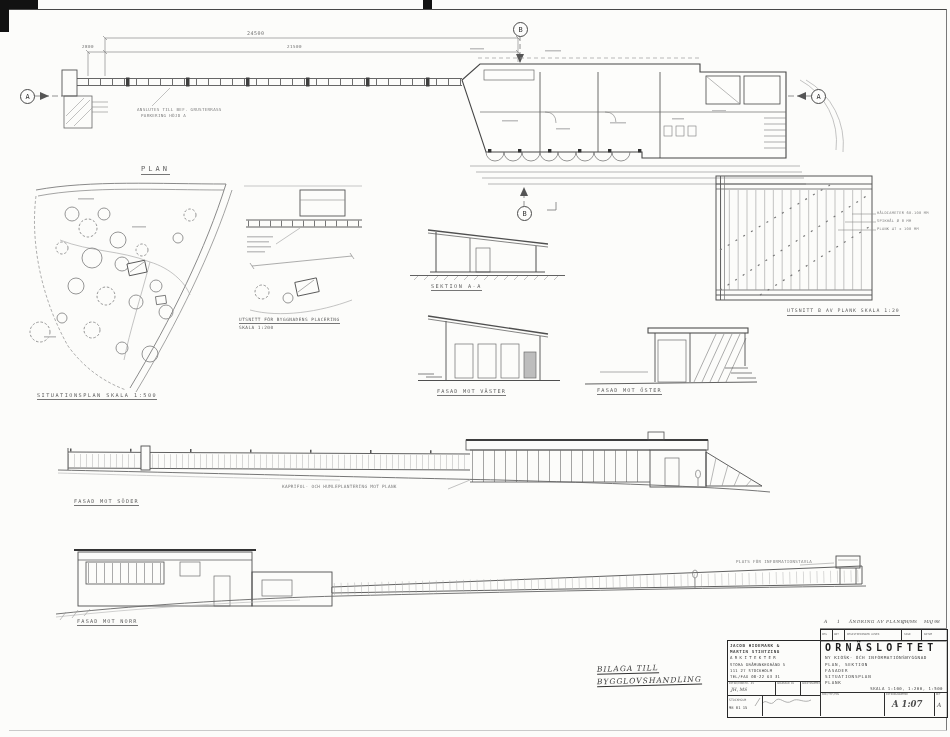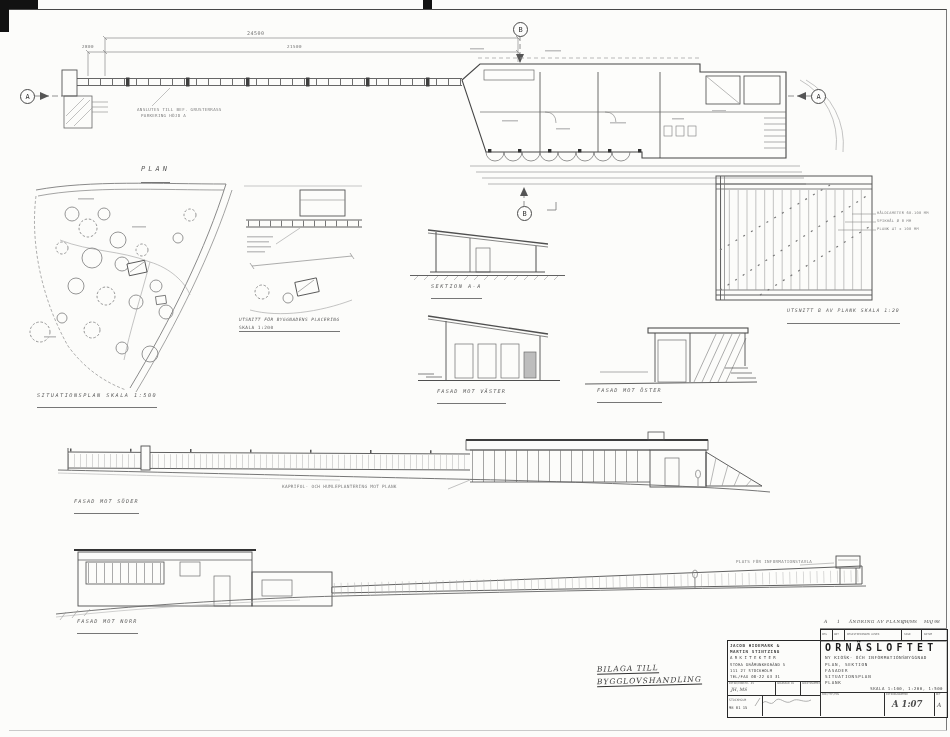--- a/index.html
+++ b/index.html
@@ -1,21 +1,21 @@
 <!DOCTYPE html>
 <html><head>
 <meta charset="utf-8">
 <style>
   html,body{margin:0;padding:0}
   body{width:950px;height:737px;position:relative;overflow:hidden;background:#ffffff;
        font-family:"DejaVu Sans Mono",monospace;}
   .paper{position:absolute;inset:0;background:#fcfcfa;}
   svg.art{position:absolute;left:0;top:0;}
   .lbl{position:absolute;white-space:nowrap;color:#5d5d5d;letter-spacing:1px;line-height:1;}
-  .ul{border-bottom:0.6px solid #767676;padding-bottom:9px;font-style:italic;}
+  .ul{border-bottom:0.6px solid #767676;padding-bottom:1px;}
   .dim{color:#707070;letter-spacing:.5px;}
   .note{color:#7d7d7d;letter-spacing:.3px;}
   .hand{font-family:"DejaVu Serif",serif;font-style:italic;color:#3a3a3a;letter-spacing:1px;}
   .marker{position:absolute;width:13px;height:13px;border:1px solid #4a4a4a;border-radius:50%;
           display:flex;align-items:center;justify-content:center;font-size:7px;color:#333;
           background:#fdfdfc;z-index:3;}
   .edge{position:absolute;background:#121212;z-index:4;}
   
   .tb-box{position:absolute;border:1.4px solid #262626;z-index:3;background:rgba(252,252,250,.6);}
   .vline,.hline{position:absolute;background:#2e2e2e;z-index:3;}

